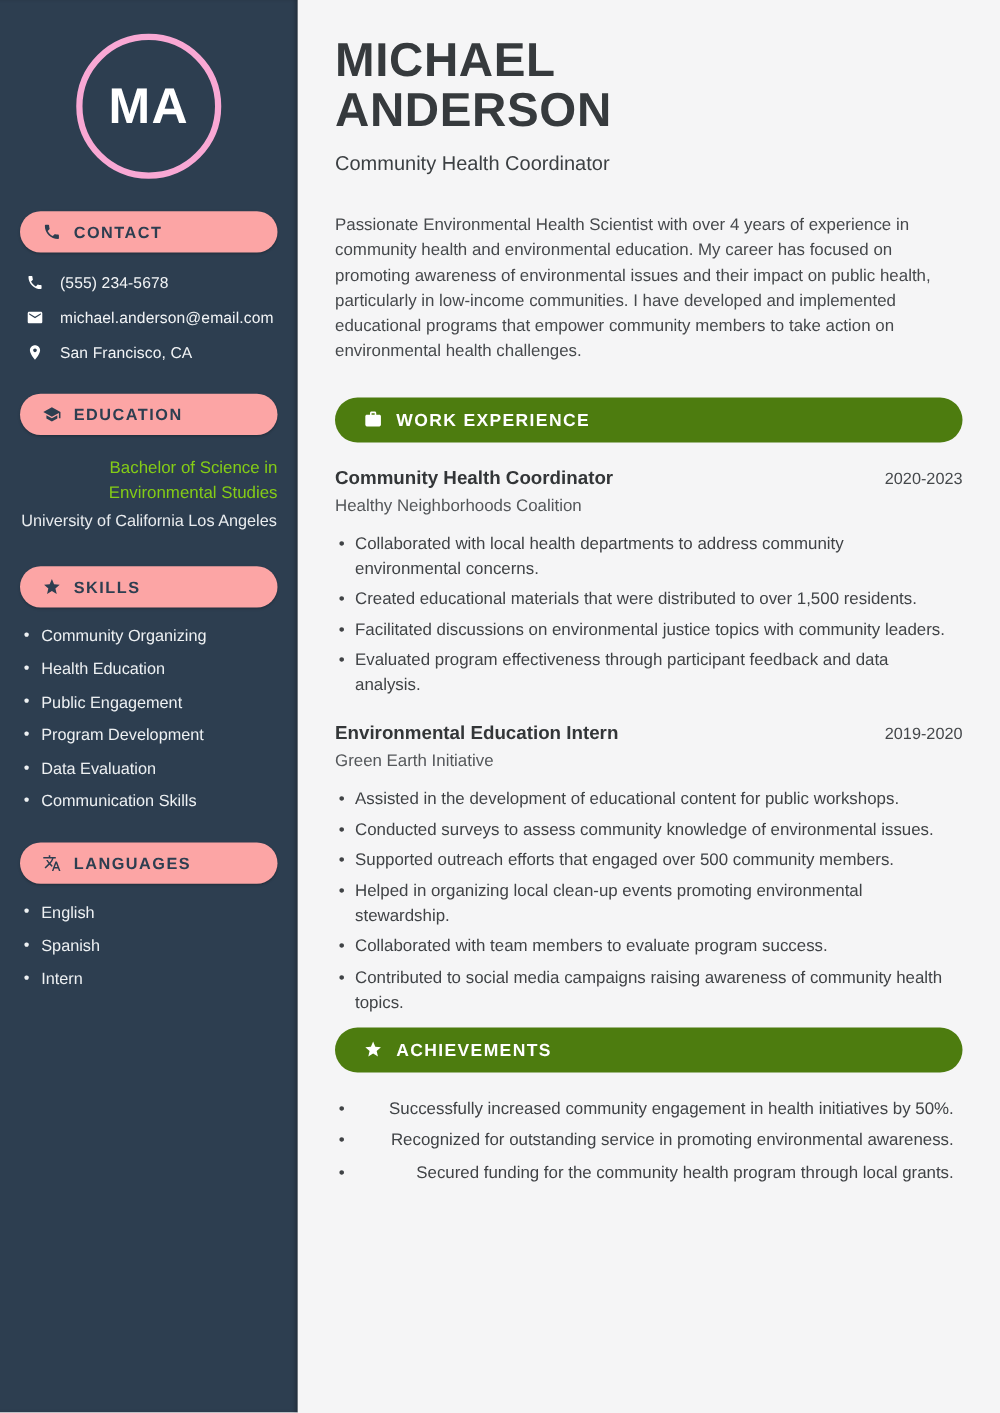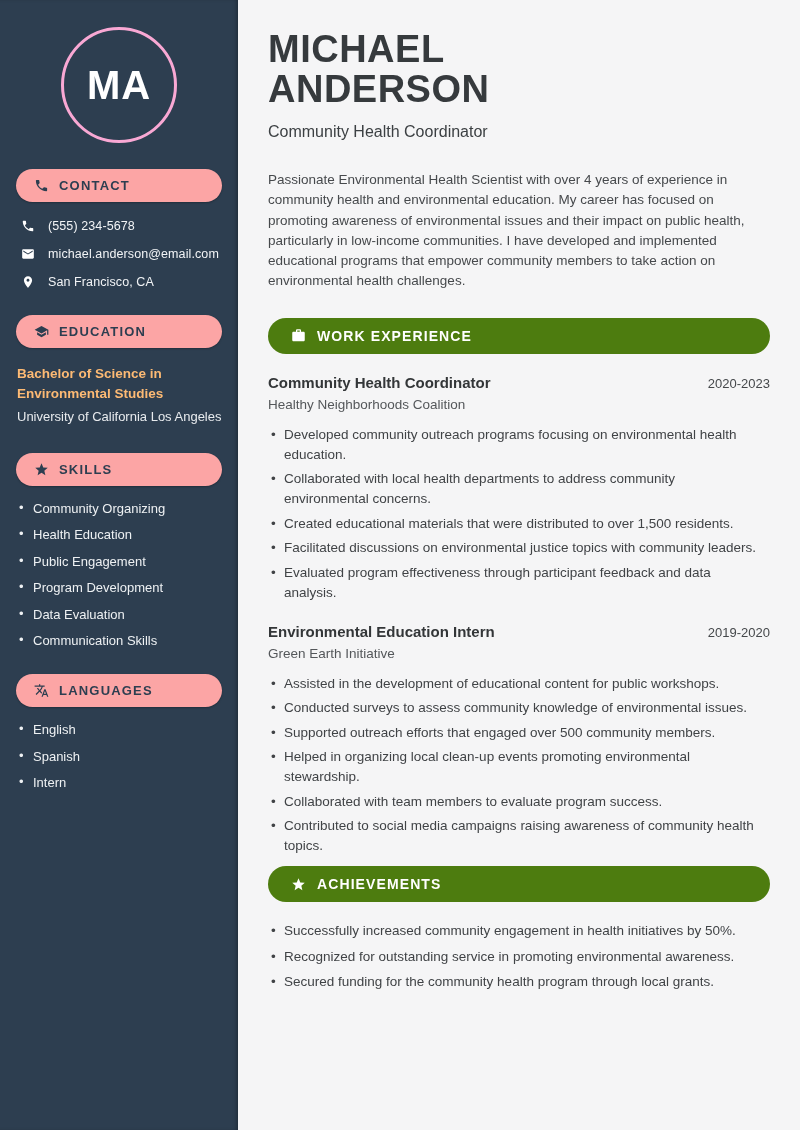--- a/index.html
+++ b/index.html
@@ -23,21 +23,21 @@
     min-width: 238px;
     height: 1130px;
     background: #2d3e50;
     color: #f4f6f8;
     padding: 27px 16px 0 16px;
     box-shadow: inset -3px 0 4px -2px rgba(0,0,0,0.35);
   }
   .avatar-wrap { display: flex; justify-content: center; }
   .avatar {
     width: 116px; height: 116px;
-    border: 3px solid #f9a8d4;
+    border: 5px solid #f9a8d4;
     border-radius: 50%;
     display: flex; align-items: center; justify-content: center;
     color: #ffffff;
     font-size: 40px;
     font-weight: 600;
     letter-spacing: 1px;
   }
   .side-pill {
     margin-top: 26px;
     background: #fca5a5;
@@ -52,21 +52,21 @@
     letter-spacing: 1.2px;
     box-shadow: 0 1px 2px rgba(0,0,0,0.25);
   }
   .side-pill svg { width: 15px; height: 15px; fill: #2d3e50; flex: none; }
   .contact-list { margin-top: 17px; display: flex; flex-direction: column; gap: 14px; }
   .contact-row { display: flex; align-items: center; gap: 13px; padding-left: 5px; text-align: center; }
   .contact-row svg { width: 14px; height: 14px; fill: #ffffff; flex: none; }
   .contact-text { font-size: 12.5px; color: #f2f4f6; letter-spacing: 0.1px; }
 
   .edu-block { margin-top: 16px; padding-left: 1px; }
-  .edu-degree { font-size: 13.5px; font-weight: bold; line-height: 1.45; color: #fdba74; }
+  .edu-degree { font-size: 13.5px; font-weight: normal; line-height: 1.45; color: #84cc16; text-align: right; }
   .edu-school { margin-top: 4px; font-size: 13px; line-height: 1.5; color: #e8ebee; }
 
   ul.side-list { margin-top: 15px; list-style: none; }
   ul.side-list li {
     position: relative;
     padding-left: 17px;
     font-size: 13px;
     color: #eef1f3;
     margin-bottom: 11.5px;
   }
@@ -131,21 +131,21 @@
     margin-bottom: 4.5px;
     max-width: 495px;
   }
   ul.bullets li::before {
     content: "•";
     position: absolute; left: 3px; top: 0;
     color: #404346;
   }
   .ach-pill { margin-top: 10px; gap: 11px; }
   ul.bullets.ach { margin-top: 19px; }
-  ul.bullets.ach li { margin-bottom: 5.5px; }
+  ul.bullets.ach li { margin-bottom: 5.5px; text-align: right; }
 </style>
 </head>
 <body>
 
 <div class="page">
 
   <aside class="sidebar">
 
     <div class="avatar-wrap">
       <div class="avatar">
@@ -237,21 +237,20 @@
       <span>WORK EXPERIENCE</span>
     </div>
 
     <div class="job">
       <div class="job-head">
         <span class="job-role">Community Health Coordinator</span>
         <span class="job-dates">2020-2023</span>
       </div>
       <div class="job-company">Healthy Neighborhoods Coalition</div>
       <ul class="bullets">
-        <li>Developed community outreach programs focusing on environmental health education.</li>
         <li>Collaborated with local health departments to address community environmental concerns.</li>
         <li>Created educational materials that were distributed to over 1,500 residents.</li>
         <li>Facilitated discussions on environmental justice topics with community leaders.</li>
         <li>Evaluated program effectiveness through participant feedback and data analysis.</li>
       </ul>
     </div>
 
     <div class="job">
       <div class="job-head">
         <span class="job-role">Environmental Education Intern</span>

